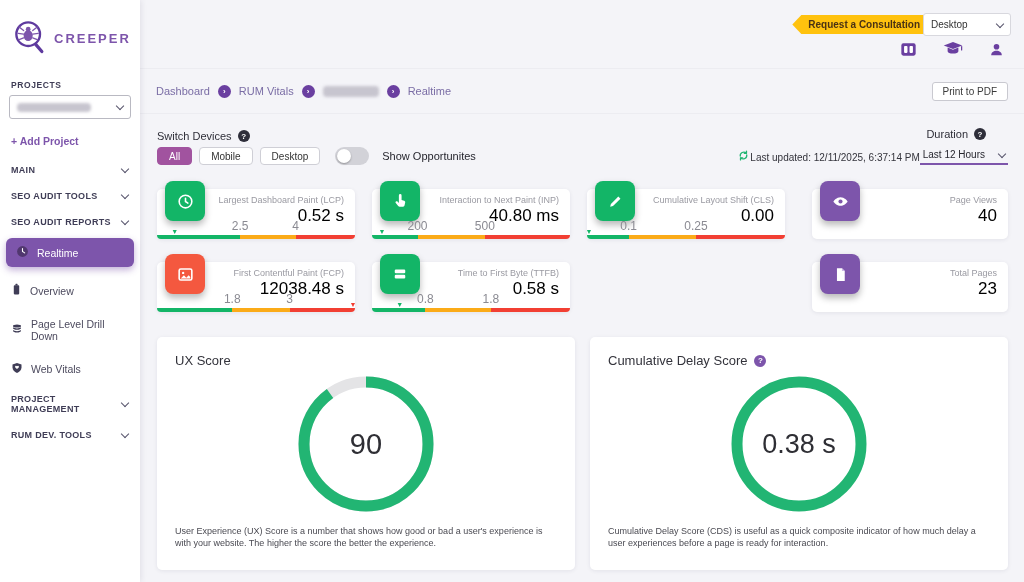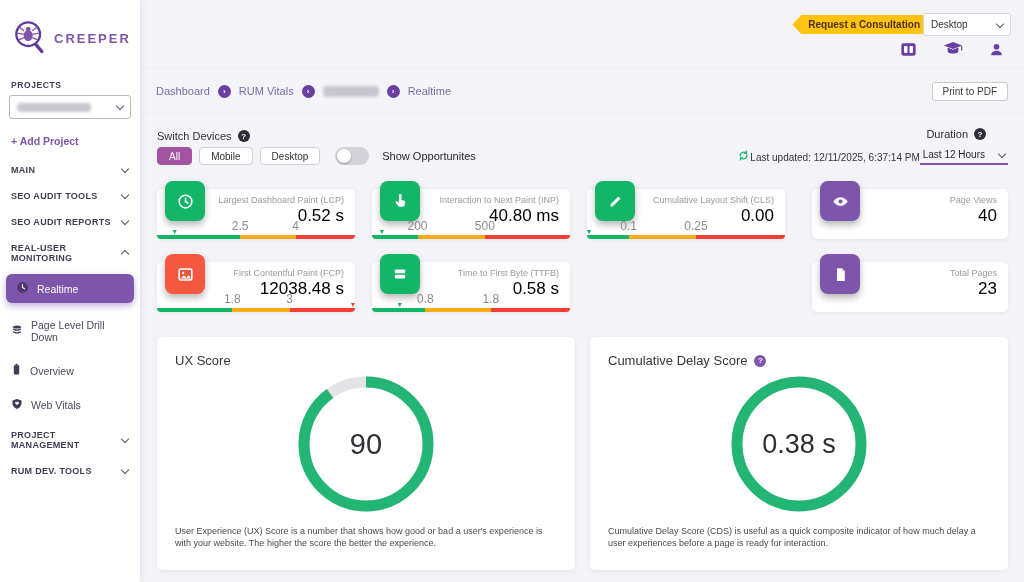--- a/index.html
+++ b/index.html
@@ -131,53 +131,49 @@
       <span class="chev"></span>
     </div>
     <div class="navsec">
       <span>SEO AUDIT TOOLS</span>
       <span class="chev"></span>
     </div>
     <div class="navsec">
       <span>SEO AUDIT REPORTS</span>
       <span class="chev"></span>
     </div>
-    <div class="navsec">
-      <span>REAL-USER MONITORING</span>
-      <span class="chev up"></span>
-    </div>
 
     <div class="rum-active">
       <span>
         <svg width="13" height="13" viewBox="0 0 24 24">
           <circle cx="12" cy="12" r="10" fill="rgba(0,0,0,.35)"></circle>
           <path d="M12 6.5v5.5l4 2.5" stroke="#fff" stroke-width="2" fill="none" stroke-linecap="round"></path>
         </svg>
       </span>
       <span>Realtime</span>
     </div>
 
+    <div class="rum-item">
+      <span>
+        <svg width="11" height="13" viewBox="0 0 20 24">
+          <rect x="5" y="4" width="10" height="17" rx="1.5" fill="#3f3d56"></rect>
+          <rect x="8" y="1.5" width="4" height="3" rx="1" fill="#3f3d56"></rect>
+        </svg>
+      </span>
+      <span>Overview</span>
+    </div>
     <div class="rum-item">
       <span>
         <svg width="12" height="12" viewBox="0 0 24 24" fill="#3f3d56">
           <ellipse cx="12" cy="6" rx="8" ry="3"></ellipse>
           <path d="M4 10.5c0 1.6 3.6 3 8 3s8-1.4 8-3v-2c-1.5 1.5-4.4 2.3-8 2.3S5.5 10 4 8.5z"></path>
           <path d="M4 16c0 1.6 3.6 3 8 3s8-1.4 8-3v-2c-1.5 1.5-4.4 2.3-8 2.3S5.5 15.5 4 14z"></path>
         </svg>
       </span>
       <span>Page Level Drill Down</span>
-    </div>
-    <div class="rum-item">
-      <span>
-        <svg width="11" height="13" viewBox="0 0 20 24">
-          <rect x="5" y="4" width="10" height="17" rx="1.5" fill="#3f3d56"></rect>
-          <rect x="8" y="1.5" width="4" height="3" rx="1" fill="#3f3d56"></rect>
-        </svg>
-      </span>
-      <span>Overview</span>
     </div>
     <div class="rum-item">
       <span>
         <svg width="12" height="12" viewBox="0 0 24 24">
           <path d="M12 2l9 3.2V11c0 5-3.8 9-9 11-5.2-2-9-6-9-11V5.2z" fill="#3f3d56"></path>
           <path d="M12 8.3c-1.1-1.6-3.8-1.3-3.8 1 0 1.8 2.2 3.2 3.8 4.5 1.6-1.3 3.8-2.7 3.8-4.5 0-2.3-2.7-2.6-3.8-1z" fill="#fff"></path>
         </svg>
       </span>
       <span>Web Vitals</span>
     </div>

